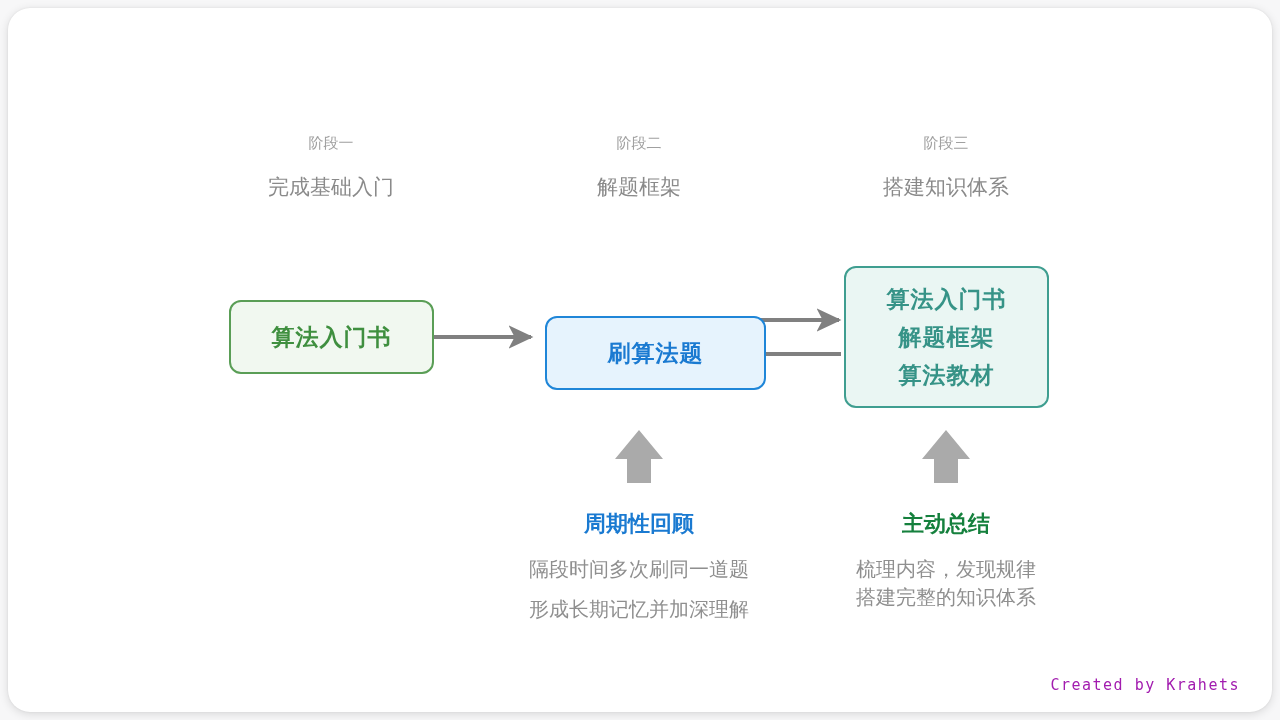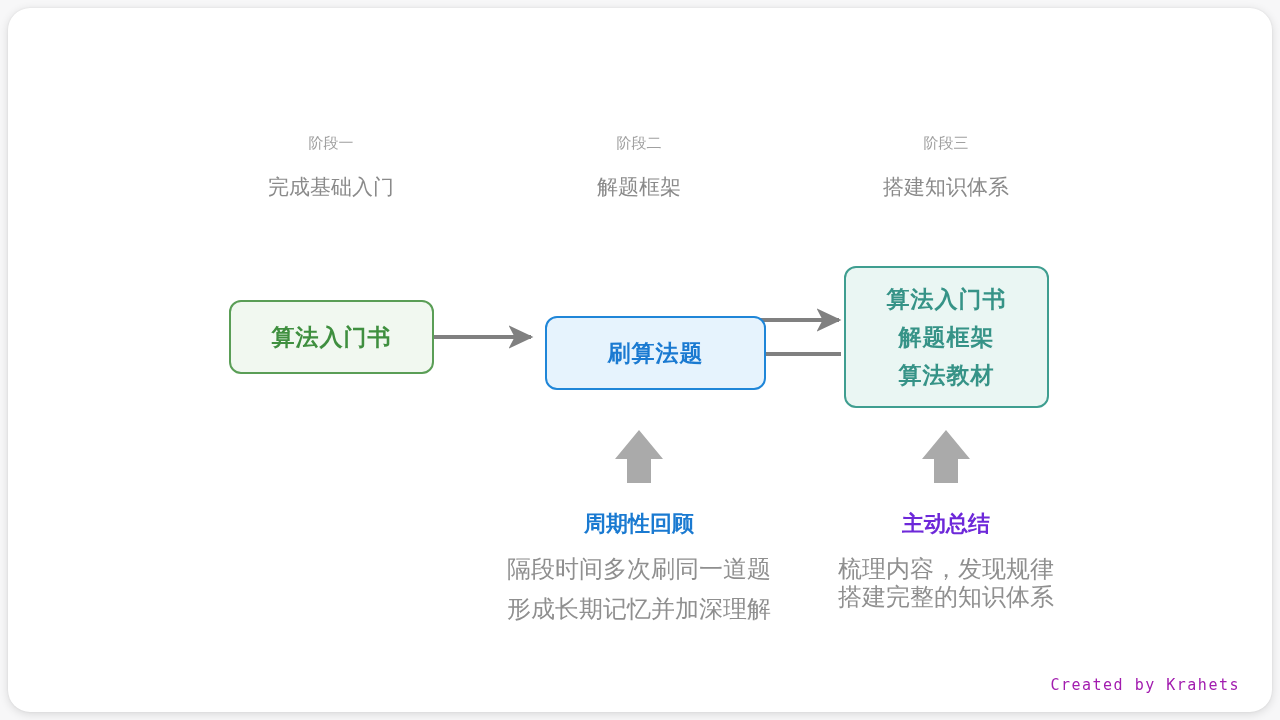--- a/index.html
+++ b/index.html
@@ -98,24 +98,24 @@
     text-align: center;
     width: 300px;
   }
   .note .note-title {
     font-size: 22px;
     font-weight: bold;
     line-height: 30px;
     white-space: nowrap;
   }
   .note .note-title.blue { color: #1a7ad1; }
-  .note .note-title.teal { color: #6d28d9; }
+  .note .note-title.teal { color: #15803d; }
   .note .note-body {
     margin-top: 16px;
-    font-size: 24px;
+    font-size: 20px;
     color: #8f8f8f;
     line-height: 28px;
     white-space: nowrap;
   }
 
   .watermark {
     position: absolute;
     right: 40px;
     bottom: 26px;
     font-family: "DejaVu Sans Mono", "Liberation Mono", monospace;

